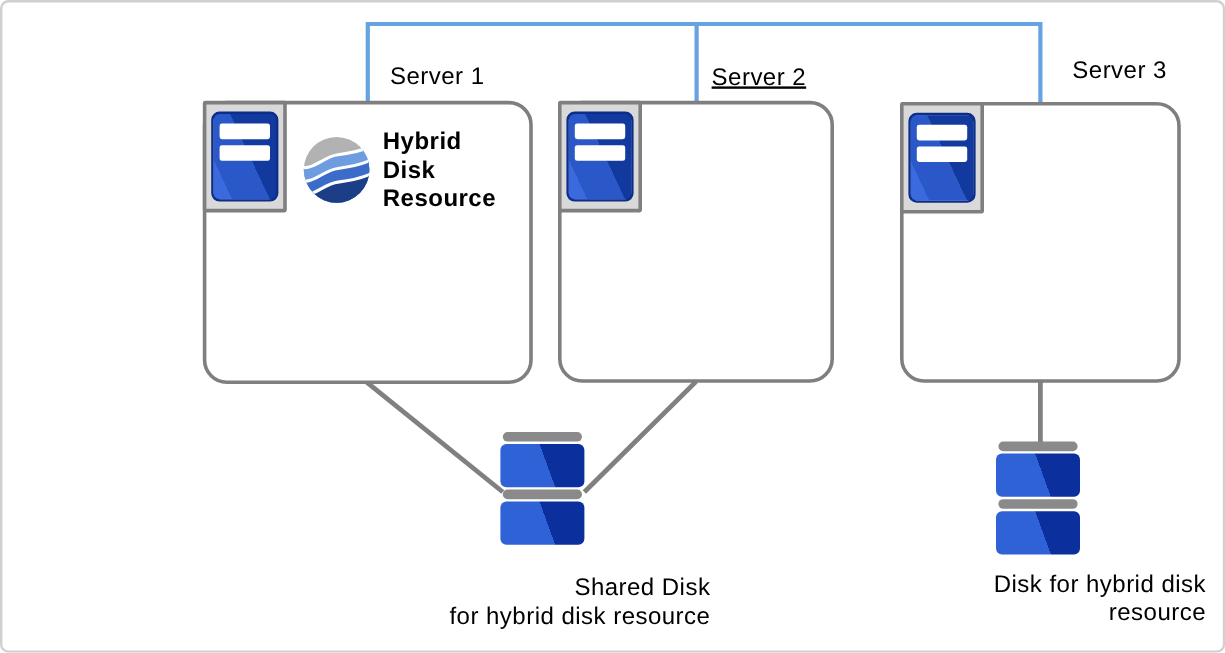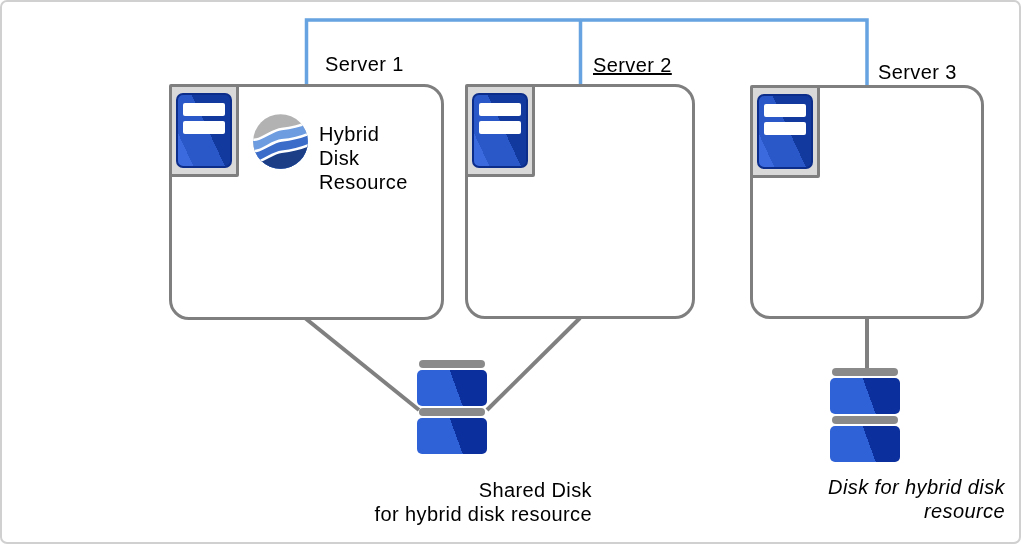--- a/index.html
+++ b/index.html
@@ -68,25 +68,25 @@
 
   
   .label{
     position:absolute;color:#000;z-index:4;
     font-size:20px;line-height:24px;letter-spacing:0.4px;
     white-space:pre-line;
   }
   .server-label{width:110px;}
   #server1-label{left:323px;top:50px;}
   #server2-label{left:591px;top:51px;text-decoration:underline;}
-  #server3-label{left:876px;top:58px;}
-  #hybrid-label{left:317px;top:120px;}
+  #server3-label{left:876px;top:45px;text-align:center;}
+  #hybrid-label{left:317px;top:104px;font-weight:bold;}
   .disk-label{text-align:right;width:280px;}
   #shared-disk-label{left:310px;top:476px;}
-  #hybrid-disk-label{left:723px;top:473px;font-style:italic;}
+  #hybrid-disk-label{left:723px;top:473px;}
 
   
   .disk-icon{position:absolute;width:70px;z-index:2;}
   #shared-disk-icon{left:415px;top:358px;}
   #server3-disk-icon{left:828px;top:366px;}
   .disk-cap{
     height:8px;margin:0 2px 2px;
     background:var(--disk-cap-gray,#8a8a8a);
     border-radius:4px;
   }

